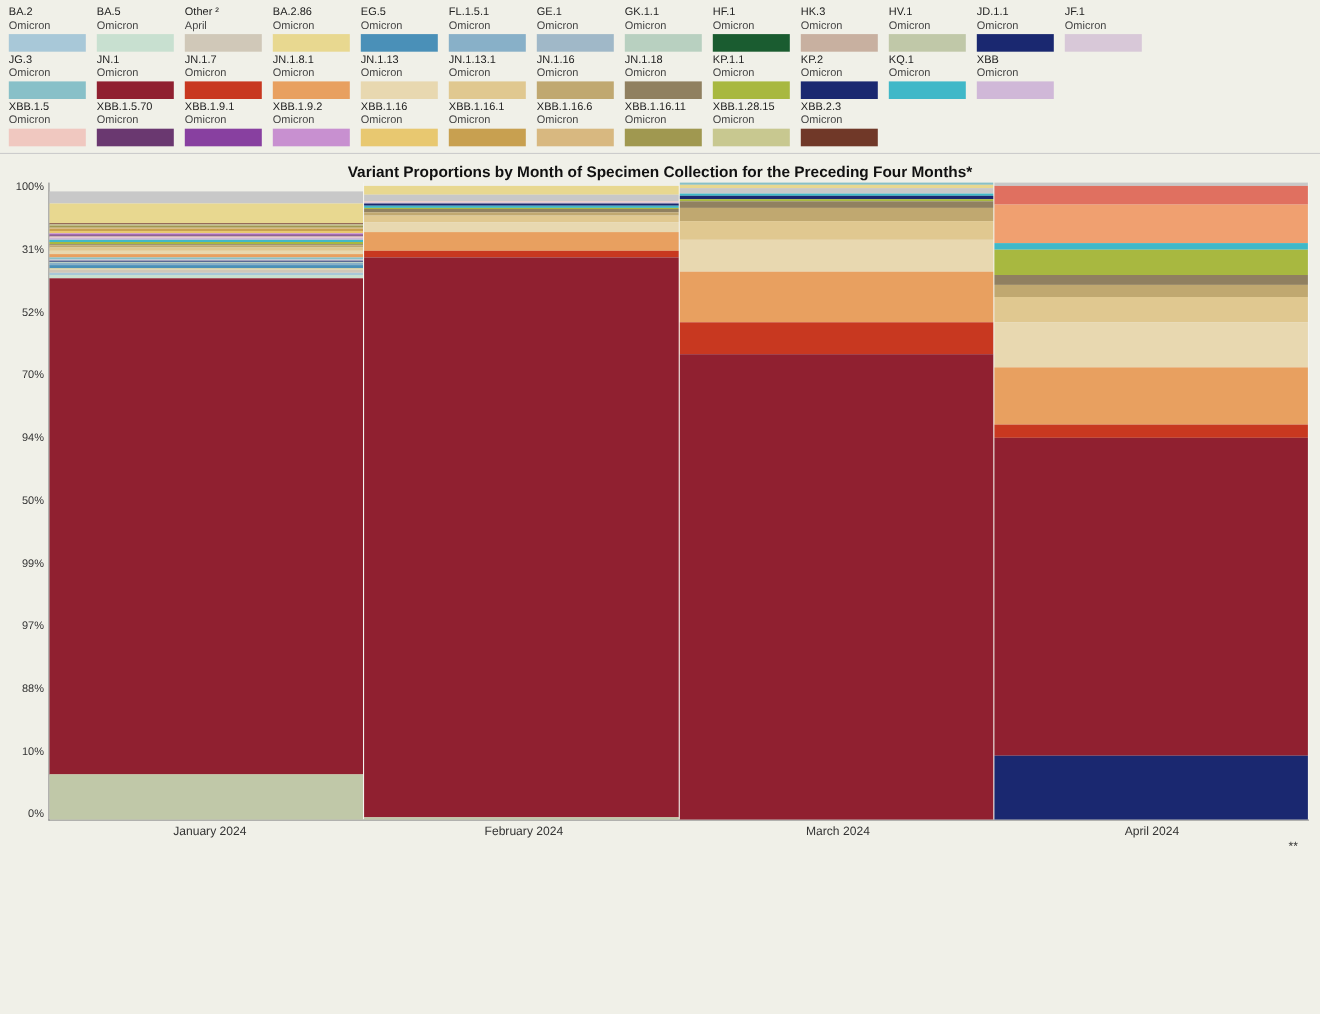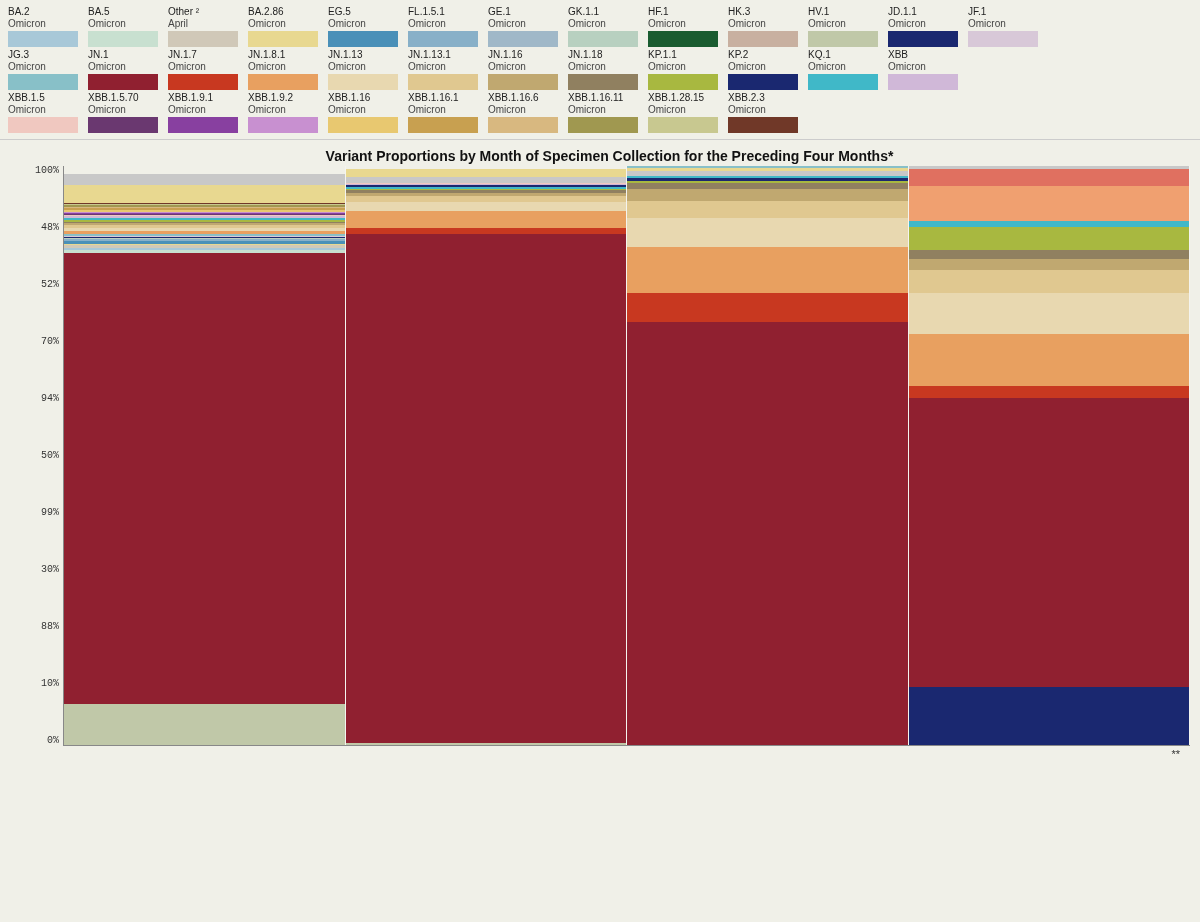--- a/index.html
+++ b/index.html
@@ -38,21 +38,20 @@
       color: #444;
       line-height: 1.1;
     }
     .legend-swatch {
       width: 70px;
       height: 16px;
       margin-top: 2px;
     }
     .chart-section {
       padding: 8px 10px 10px 10px;
-      margin-left: 19px;
     }
     .chart-title {
       text-align: center;
       font-size: 14px;
       font-weight: bold;
       color: #111;
       margin-bottom: 2px;
     }
     .chart-subtitle {
       text-align: left;
@@ -70,21 +69,20 @@
       align-items: stretch;
     }
     .y-axis {
       display: flex;
       flex-direction: column;
       justify-content: space-between;
       align-items: flex-end;
       padding-right: 4px;
       height: 580px;
       width: 34px;
-      font-family: Liberation Mono, monospace;
     }
     .y-label {
       font-size: 10px;
       color: #333;
       line-height: 1;
     }
     .chart-inner {
       flex: 1;
       height: 580px;
       position: relative;
@@ -312,27 +310,27 @@
         <div class="legend-swatch" style="background: rgb(112, 56, 40);"></div>
       </div>
     </div>
   </div>
 
 <div class="chart-section">
   <div class="chart-title">Variant Proportions by Month of Specimen Collection for the Preceding Four Months*</div>
   <div class="chart-area">
     <div class="y-axis" id="y-axis">
         <div class="y-label">100%</div>
-        <div class="y-label">48%</div>
+        <div class="y-label">31%</div>
         <div class="y-label">52%</div>
         <div class="y-label">70%</div>
         <div class="y-label">94%</div>
         <div class="y-label">50%</div>
         <div class="y-label">99%</div>
-        <div class="y-label">30%</div>
+        <div class="y-label">97%</div>
         <div class="y-label">88%</div>
         <div class="y-label">10%</div>
         <div class="y-label">0%</div>
       </div>
     <div class="chart-inner">
       <div class="chart-bars" id="chart-bars">
           <div class="bar-group">
             <div class="bar-segment" style="background: rgb(192, 200, 168); height: 7%;"></div>
             <div class="bar-segment" style="background: rgb(144, 32, 48); height: 78%;"></div>
             <div class="bar-segment" style="background: rgb(200, 224, 208); height: 0.5%;"></div>
@@ -409,14 +407,20 @@
             <div class="bar-segment" style="background: rgb(144, 128, 96); height: 1.5%;"></div>
             <div class="bar-segment" style="background: rgb(168, 184, 64); height: 4%;"></div>
             <div class="bar-segment" style="background: rgb(64, 184, 200); height: 1%;"></div>
             <div class="bar-segment" style="background: rgb(240, 160, 112); height: 6%;"></div>
             <div class="bar-segment" style="background: rgb(224, 112, 96); height: 3%;"></div>
             <div class="bar-segment" style="background: rgb(200, 200, 200); height: 0.5%;"></div>
           </div>
         </div>
     </div>
   </div>
+  <div class="x-axis" id="x-axis">
+      <div class="x-label">January 2024</div>
+      <div class="x-label">February 2024</div>
+      <div class="x-label">March 2024</div>
+      <div class="x-label">April 2024</div>
+    </div>
   <div class="star-note">**</div>
 </div>
 
 </body></html>

